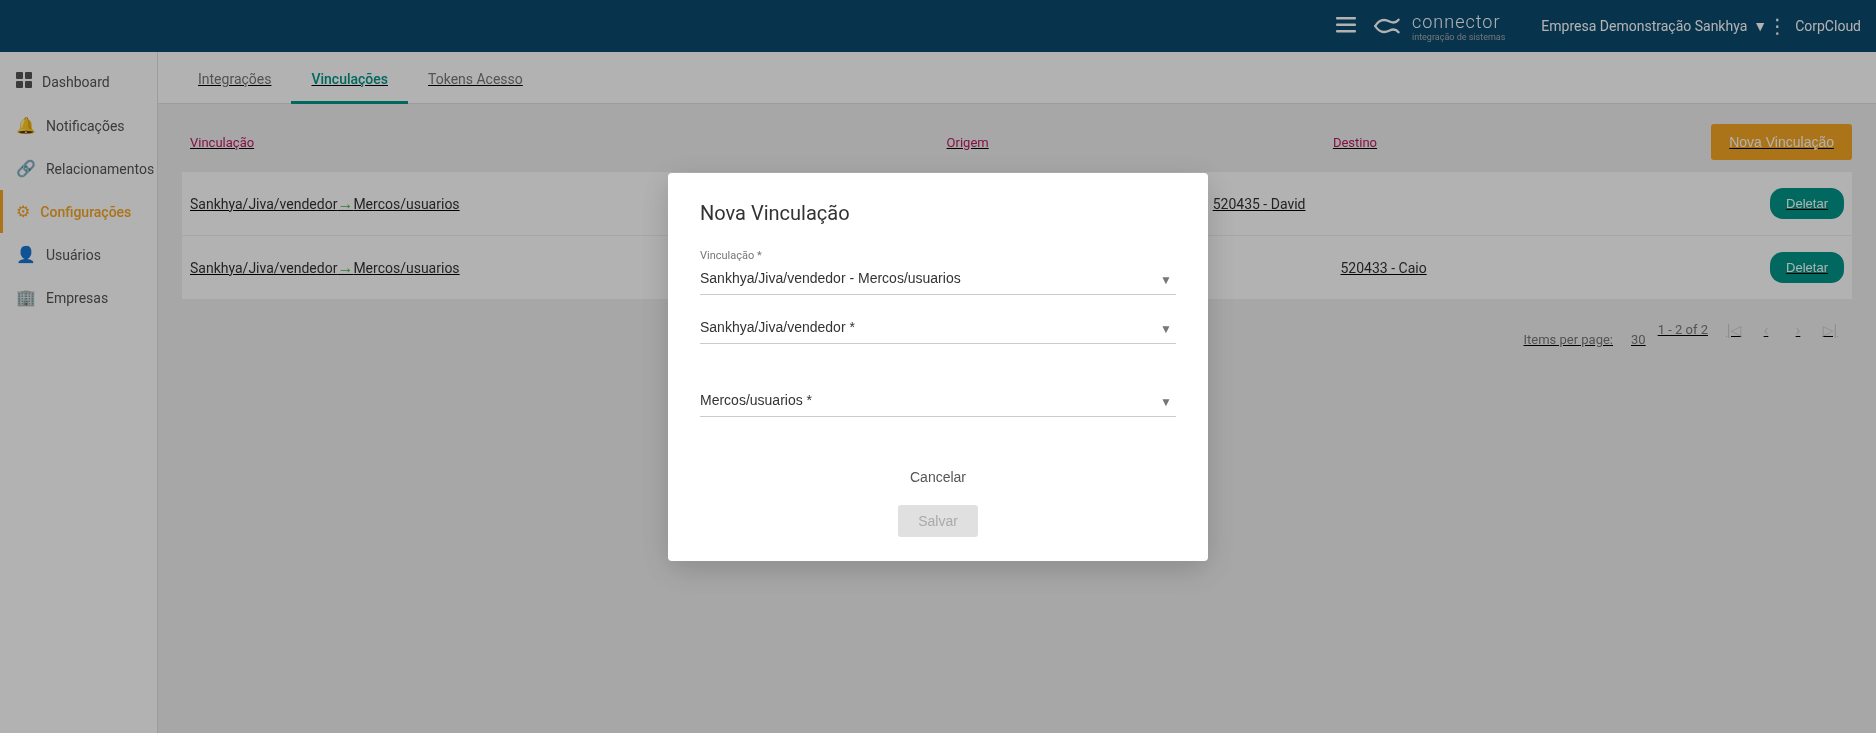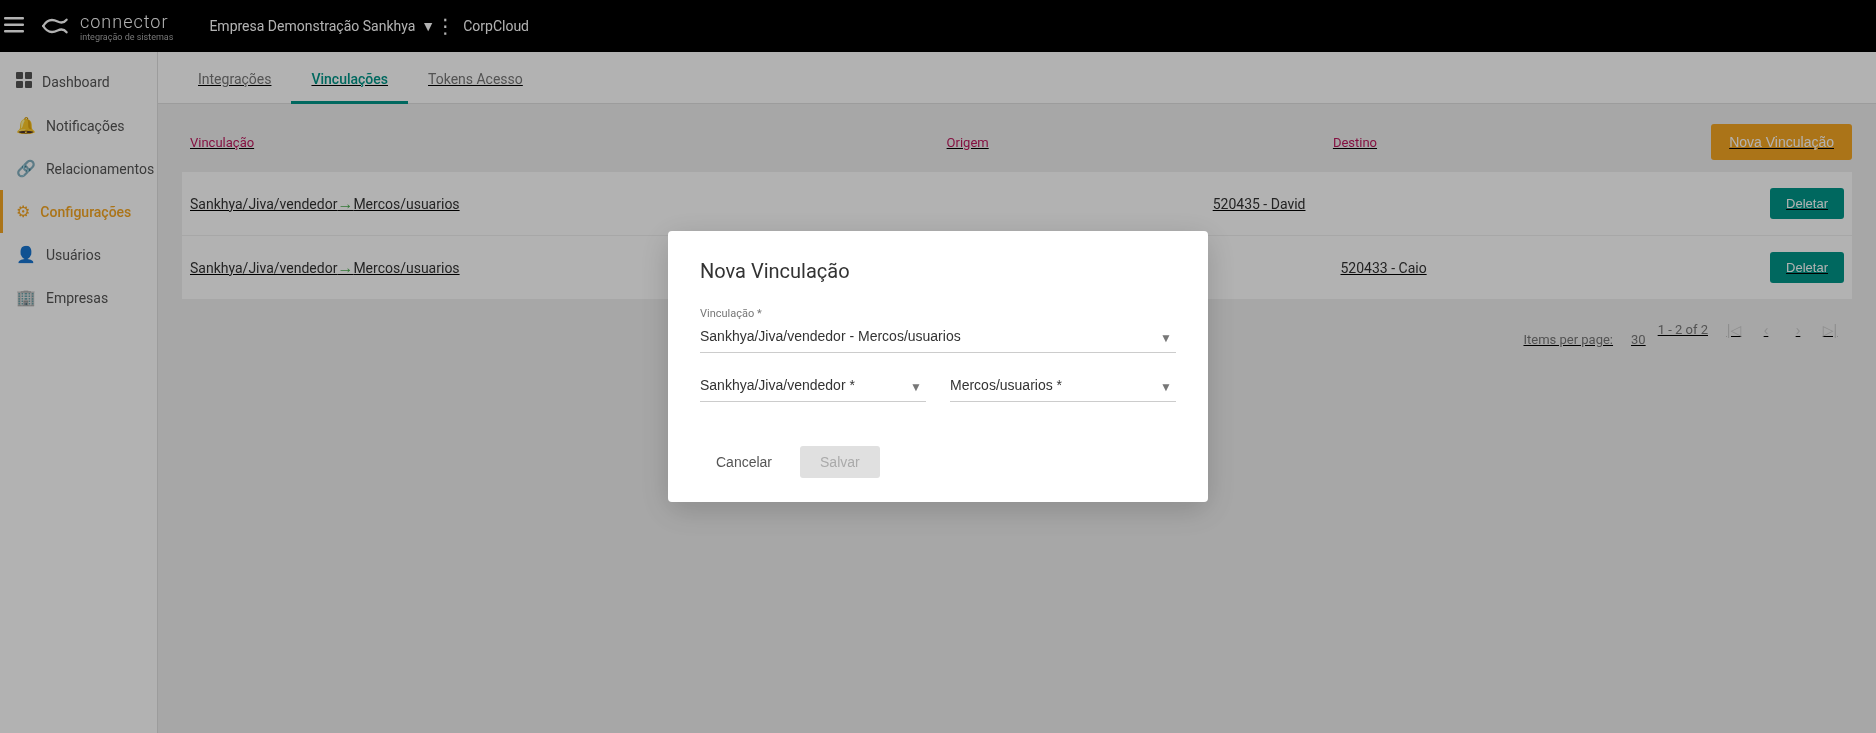--- a/index.html
+++ b/index.html
@@ -1,21 +1,21 @@
 <!DOCTYPE html>
 <html><head>
   <meta charset="utf-8">
   <style>
     * { box-sizing: border-box; margin: 0; padding: 0; }
     body { font-family: 'Roboto', Arial, sans-serif; font-size: 14px; background: #f0f0f0; height: 733px; overflow: hidden; }
 
     
     .topbar {
-      display: flex; align-items: center; justify-content: flex-start;
-      background: #000000; height: 52px; padding: 0 4px; color: #fff;
+      display: flex; align-items: center; justify-content: flex-end;
+      background: #0c4a6e; height: 52px; padding: 0 15px; color: #fff;
     }
     .topbar-left { display: flex; align-items: center; gap: 12px; }
     .topbar-logo { display: flex; align-items: center; gap: 8px; }
     .logo-icon { width: 36px; height: 28px; }
     .logo-text { font-size: 18px; font-weight: 300; letter-spacing: 1px; color: #fff; }
     .logo-sub { font-size: 9px; color: #aaa; display: block; }
     .topbar-company { display: flex; align-items: center; gap: 6px; font-size: 14px; color: #fff; margin-left: 24px; }
     .topbar-company span { font-size: 14px; }
     .topbar-right { display: flex; align-items: center; gap: 8px; font-size: 14px; color: #fff; }
     .menu-icon { font-size: 20px; cursor: pointer; }
@@ -77,21 +77,21 @@
       border-bottom: 1px solid #f0f0f0; padding: 16px 8px;
       min-height: 56px;
     }
     .table-row:first-child { border-top: 1px solid #e0e0e0; }
     .row-vinculacao { flex: 2; font-size: 14px; color: #333; display: flex; align-items: center; gap: 0; }
     .row-origem { flex: 1; font-size: 14px; color: #333; }
     .row-destino { flex: 1; font-size: 14px; color: #333; }
     .row-action { display: flex; align-items: center; justify-content: flex-end; min-width: 120px; }
     .btn-deletar {
       background: #009688; color: #fff; border: none; padding: 8px 16px;
-      border-radius: 3px; cursor: pointer; font-size: 13px;
+      border-radius: 13px; cursor: pointer; font-size: 13px;
     }
 
     .arrow-icon { color: #4caf50; font-size: 16px; }
 
     
     .pagination {
       display: flex; align-items: center; justify-content: flex-end;
       padding: 12px 8px; gap: 12px; color: #777; font-size: 13px;
     }
     .pagination-controls { display: flex; align-items: center; gap: 4px; }
@@ -119,25 +119,25 @@
     .form-label { font-size: 11px; color: #777; margin-bottom: 4px; display: block; }
     .form-select-wrap { position: relative; border-bottom: 1px solid #ccc; padding-bottom: 4px; }
     .form-select {
       width: 100%; border: none; outline: none; font-size: 14px; color: #333;
       background: transparent; padding: 4px 0; appearance: none; cursor: pointer;
     }
     .select-arrow {
       position: absolute; right: 4px; top: 50%; transform: translateY(-50%);
       color: #777; pointer-events: none; font-size: 12px;
     }
-    .form-row { display: flex; gap: 24px; }
+    .form-row { display: flex; gap: 24px; flex-direction: column; }
     .form-row .form-field { flex: 1; }
     .modal-actions {
-      display: flex; align-items: center; 
-      gap: 12px; margin-top: 24px;
+      display: flex; align-items: center; justify-content: flex-end;
+      gap: 12px; margin-top: 24px; flex-direction: column;
     }
     .btn-cancel {
       background: transparent; border: none; color: #555; font-size: 14px;
       cursor: pointer; padding: 8px 16px;
     }
     .btn-salvar {
       background: #e0e0e0; color: #aaa; border: none; padding: 8px 20px;
       border-radius: 3px; font-size: 14px; cursor: not-allowed;
     }
 

